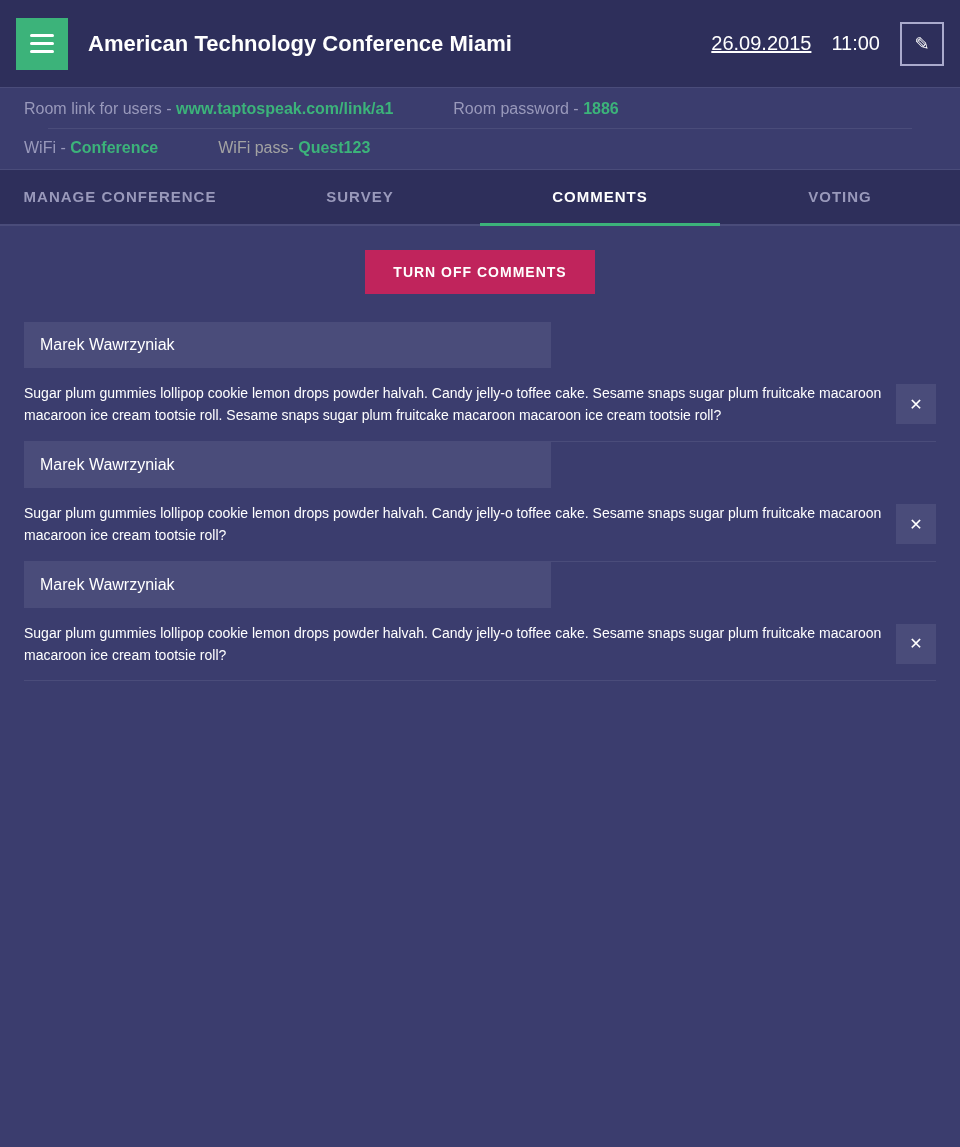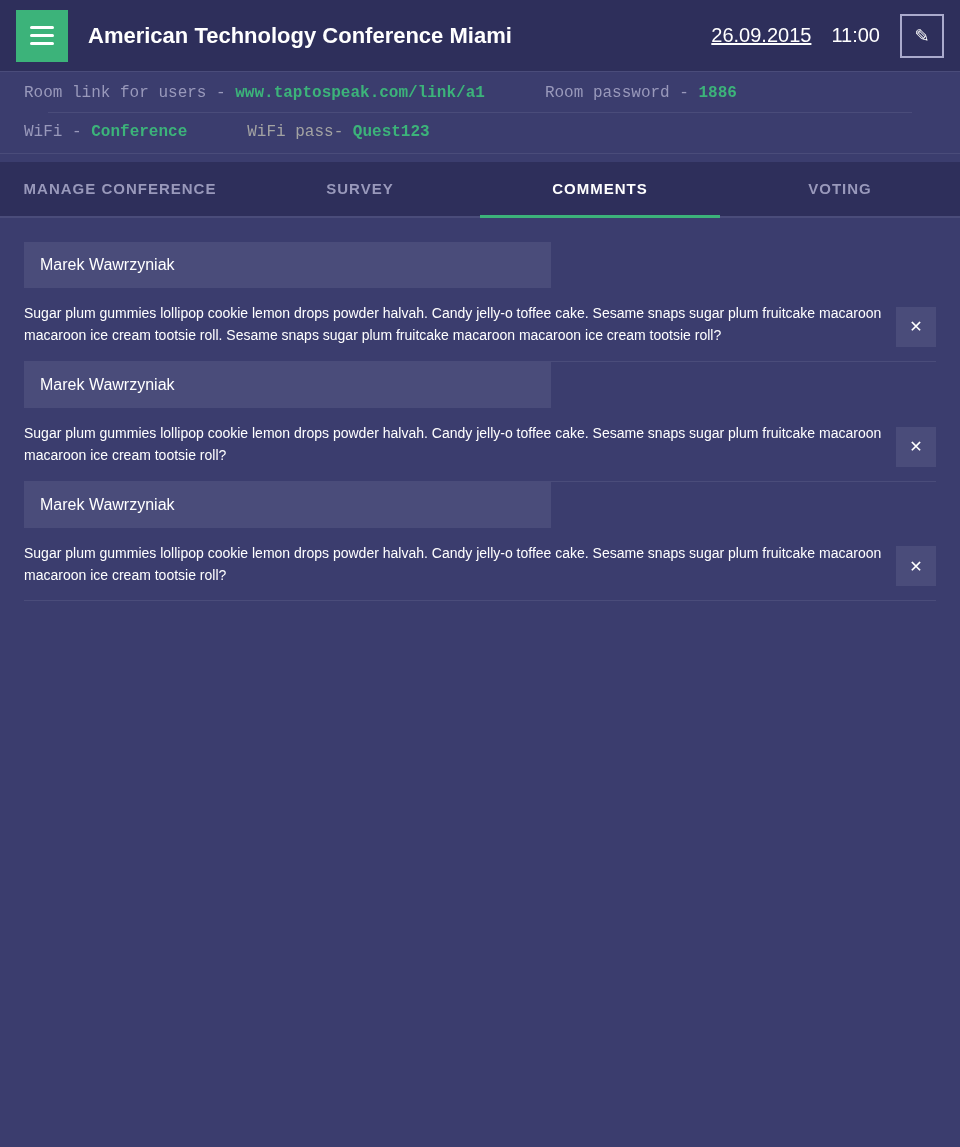--- a/index.html
+++ b/index.html
@@ -10,21 +10,21 @@
       min-height: 1147px;
       color: #ffffff;
     }
 
     
     .header {
       background-color: #2e2f5b;
       display: flex;
       align-items: center;
       padding: 4px 16px;
-      height: 72px;
+      height: 88px;
       border-bottom: 1px solid #4a4c7a;
     }
     .header-menu-btn {
       background-color: #3cb37a;
       width: 52px;
       height: 52px;
       display: flex;
       flex-direction: column;
       justify-content: center;
       align-items: center;
@@ -74,41 +74,39 @@
       padding: 12px 24px;
       border-bottom: 1px solid #4a4c7a;
       display: flex;
       flex-direction: column;
       gap: 10px;
     }
     .info-row {
       display: flex;
       gap: 60px;
       align-items: flex-end;
-      font-family: Liberation Mono, monospace;
     }
     .info-value {
       color: #3cb37a;
       font-size: 16px;
       font-weight: bold;
     }
 
     
     .info-divider {
       border: none;
       border-top: 1px solid #4a4c7a;
       margin: 0 24px;
     }
 
     
     .tabs {
       background-color: #2e2f5b;
       display: flex;
       border-bottom: 2px solid #4a4c7a;
-      margin-top: 8px;
     }
     .tab {
       flex: 1;
       text-align: center;
       padding: 18px 0;
       font-size: 15px;
       font-weight: bold;
       color: #9999bb;
       cursor: pointer;
       letter-spacing: 1px;
@@ -154,21 +152,21 @@
       background-color: #4a4c7a;
       color: #ffffff;
       padding: 14px 16px;
       font-size: 16px;
       display: inline-block;
       width: 527px;
       margin-bottom: 0;
     }
     .comment-row {
       display: flex;
-      align-items: flex-end;
+      align-items: center;
       padding: 14px 0;
       border-bottom: 1px solid #4a4c7a;
       gap: 12px;
     }
     .comment-text {
       flex: 1;
       font-size: 14px;
       line-height: 1.6;
       color: #ffffff;
     }
@@ -224,20 +222,21 @@
 </div>
 
 <div class="tabs">
   <div class="tab">MANAGE CONFERENCE</div>
   <div class="tab">SURVEY</div>
   <div class="tab active">COMMENTS</div>
   <div class="tab">VOTING</div>
 </div>
 
 <div class="content">
+  <button class="turn-off-btn">TURN OFF COMMENTS</button>
 
 
   <div class="comment-block">
     <div>
       <span class="comment-author">Marek Wawrzyniak</span>
     </div>
     <div class="comment-row">
       <span class="comment-text">Sugar plum gummies lollipop cookie lemon drops powder halvah. Candy jelly-o toffee cake. Sesame snaps sugar plum fruitcake macaroon macaroon ice cream tootsie roll. Sesame snaps sugar plum fruitcake macaroon macaroon ice cream tootsie roll?</span>
       <button class="comment-delete-btn">✕</button>
     </div>

